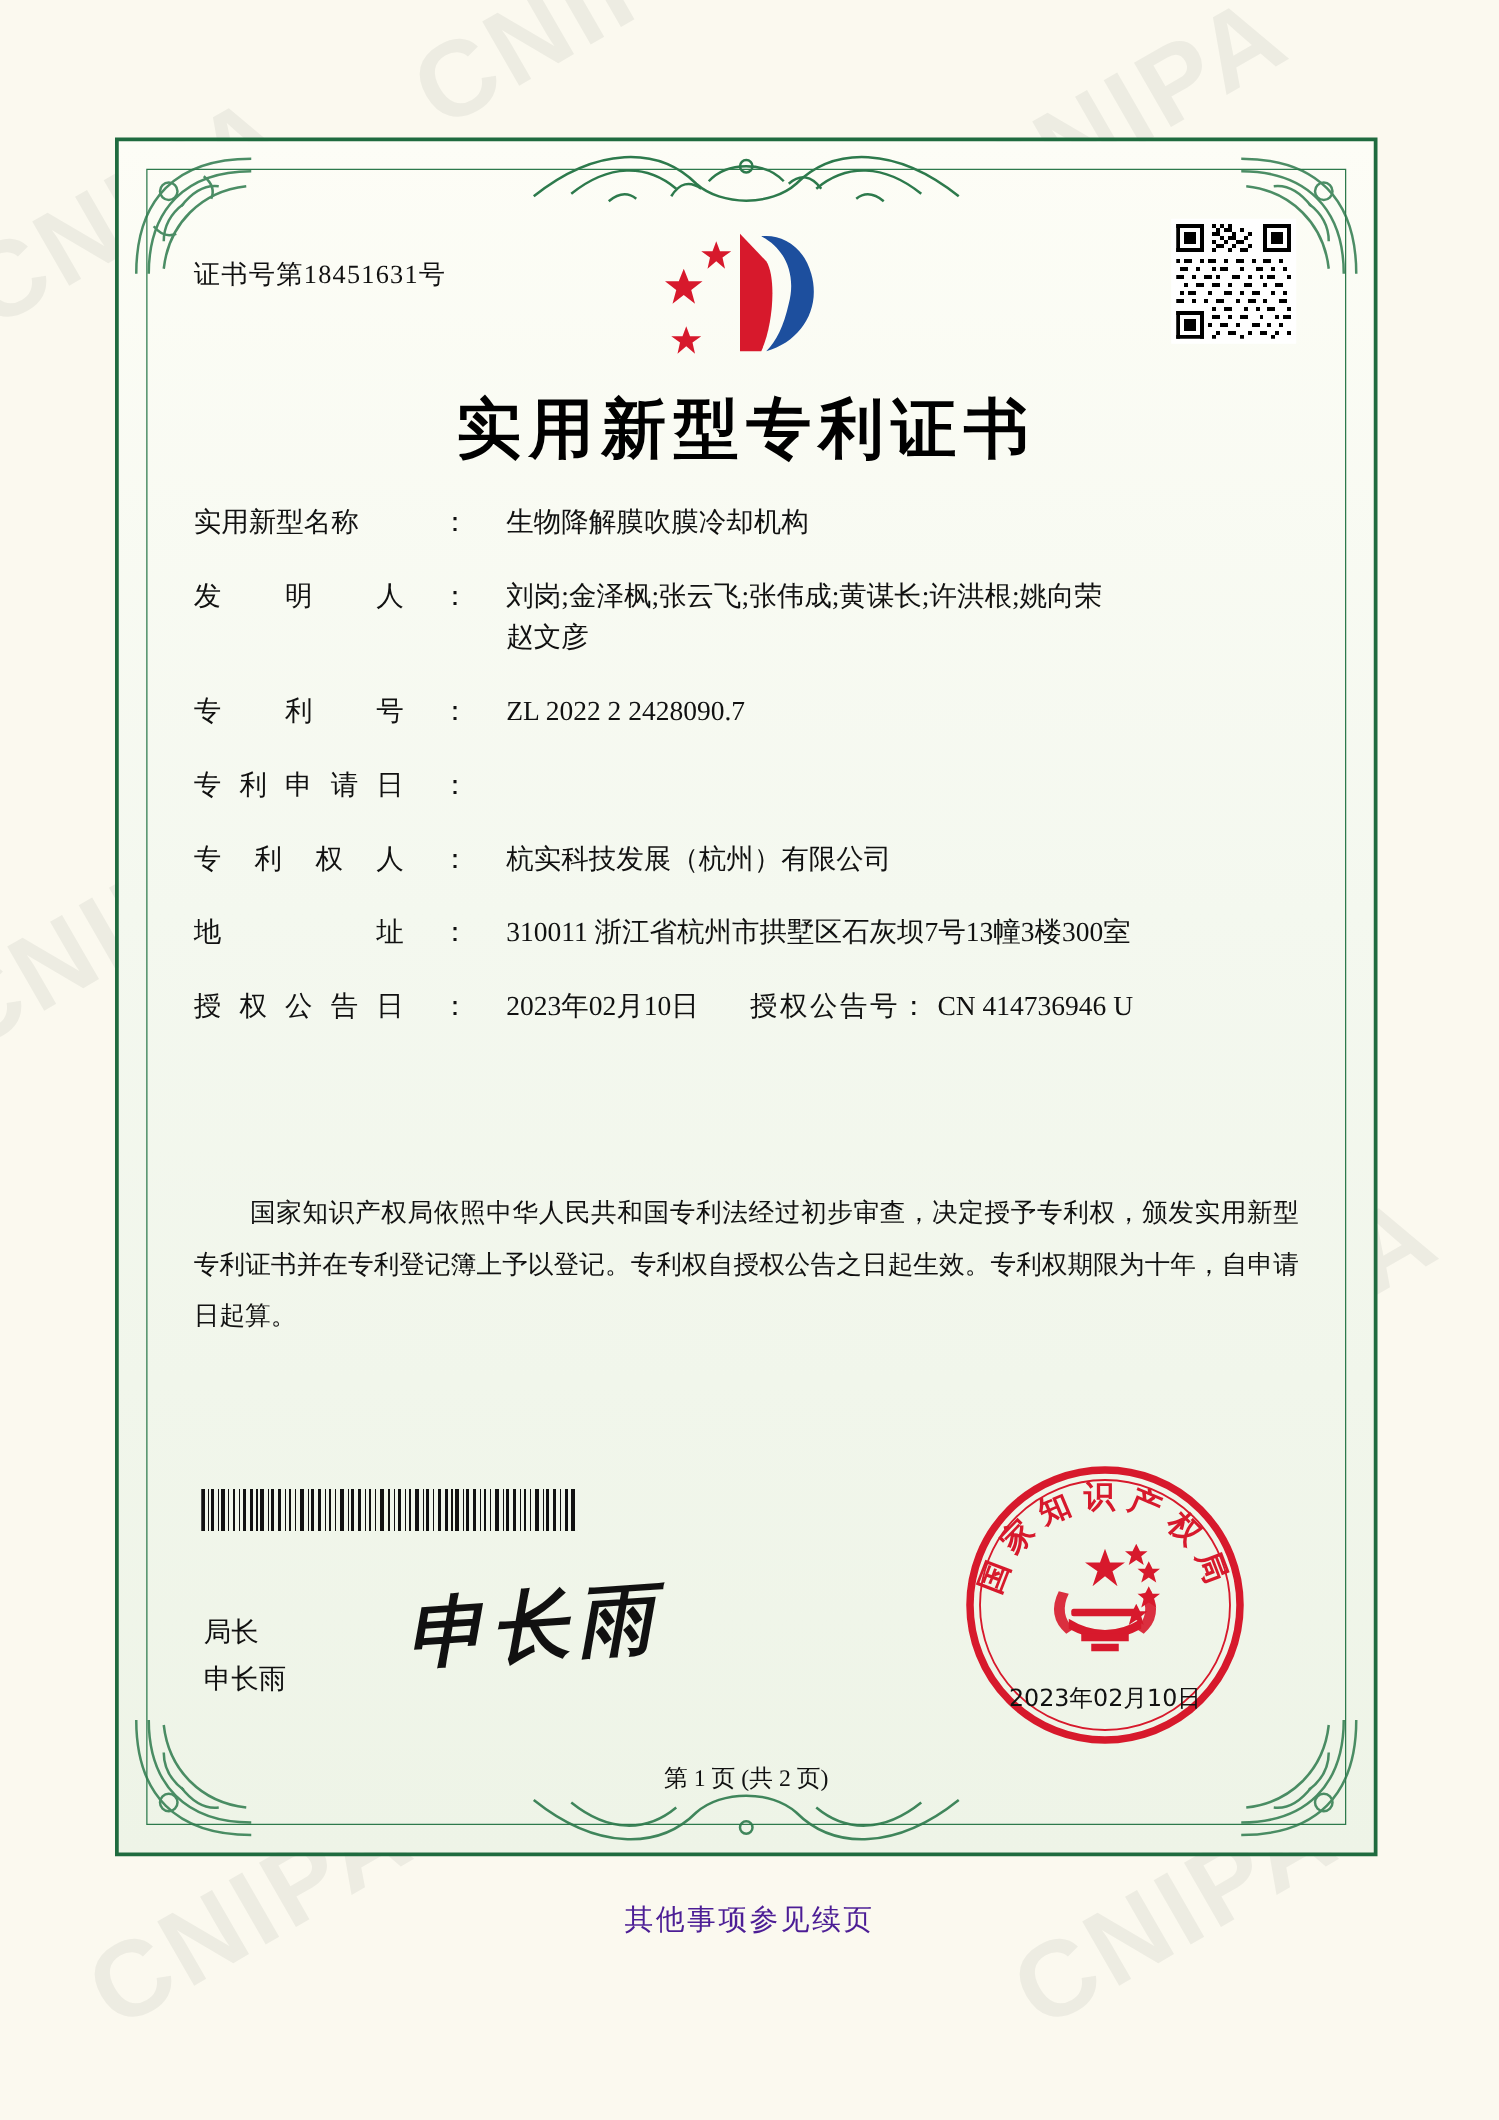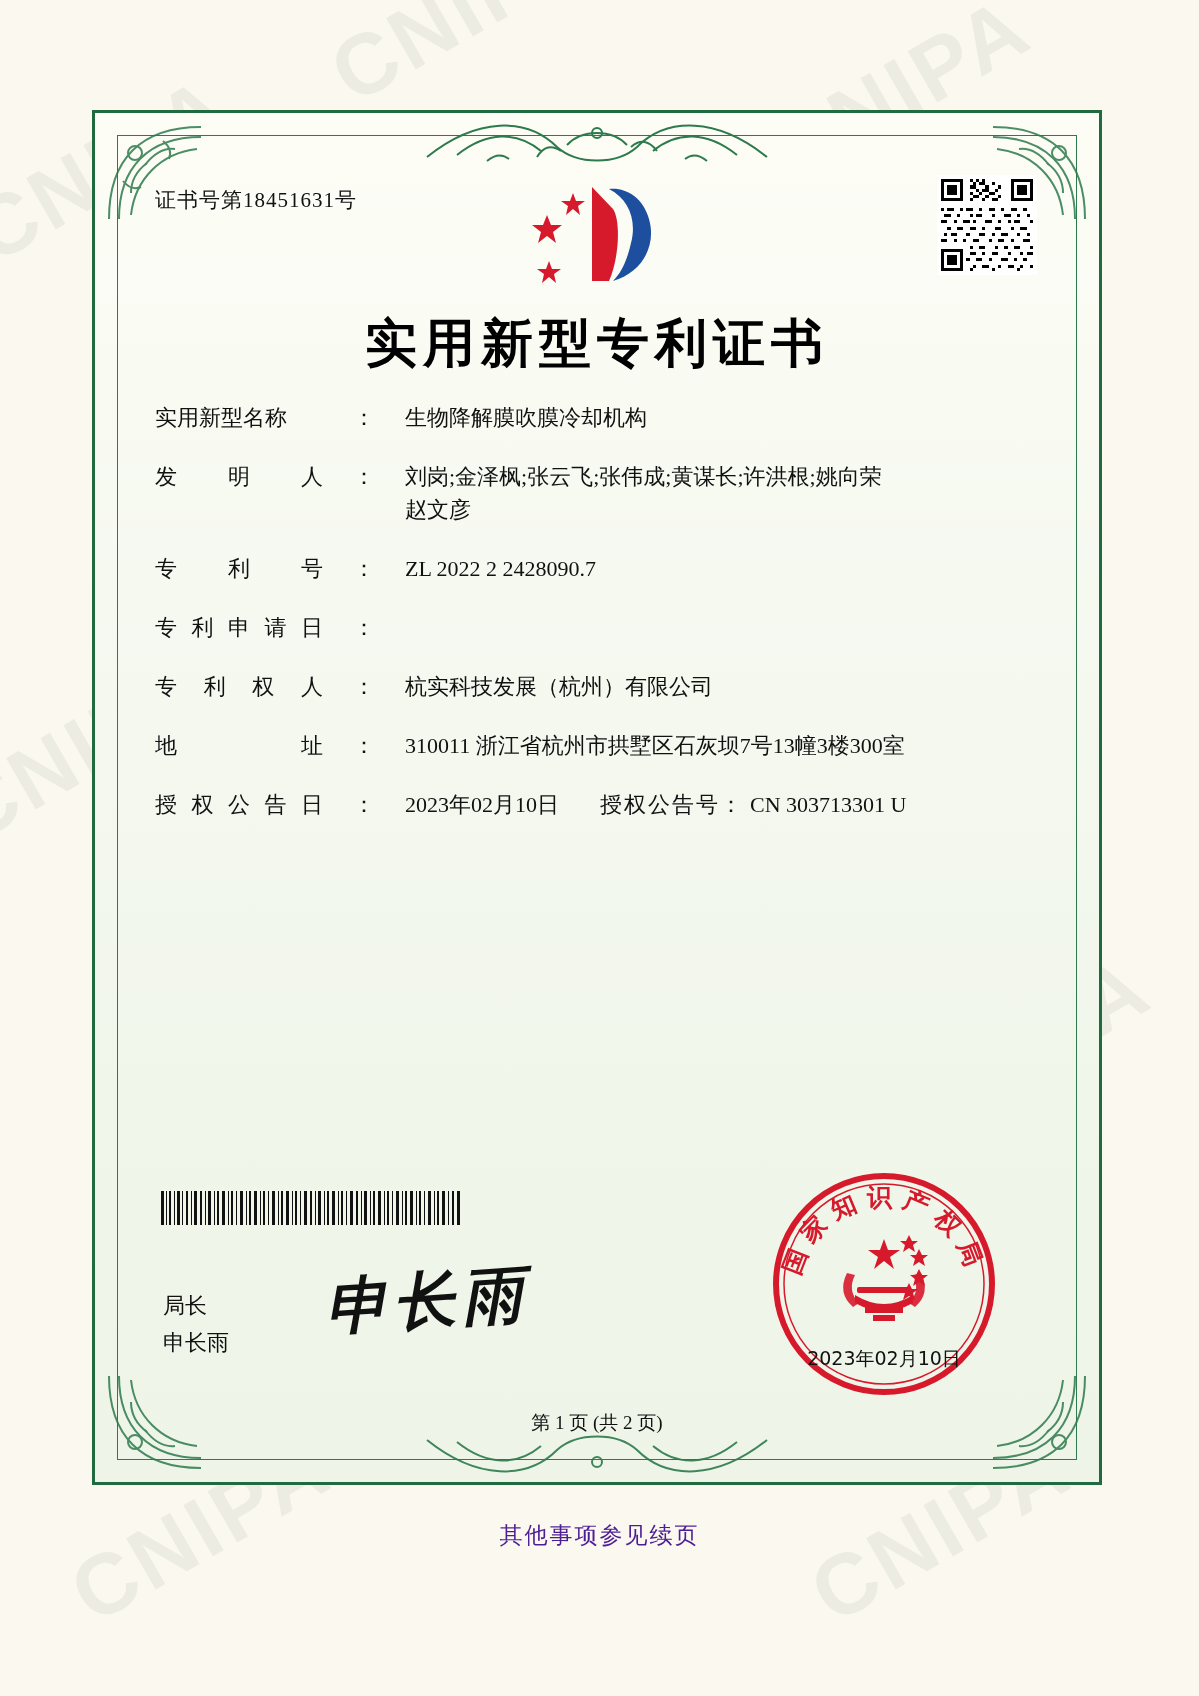--- a/index.html
+++ b/index.html
@@ -99,21 +99,21 @@
     position: absolute;
     left: 60px;
     top: 56px;
     right: 60px;
     bottom: 40px;
   }
 
   .cert-no {
     position: absolute;
     left: 0;
-    top: 17px;
+    top: 36px;
     font-size: 21px;
     letter-spacing: 1px;
   }
 
   .qr {
     position: absolute;
     right: 2px;
     top: 6px;
     width: 100px;
     height: 100px;
@@ -541,27 +541,28 @@
             <span>权</span>
             <span>公</span>
             <span>告</span>
             <span>日</span>
         </div>
         <div class="colon">：</div>
         <div class="val row-inline">
           <span>2023年02月10日</span>
           <span class="pub-no-label">授权公告号</span>
           <span>：</span>
-          <span class="pub-no-val">CN 303713301 U</span>
+          <span class="pub-no-val">CN 414736946 U</span>
         </div>
       </div>
 
     </div>
 
     <div class="paras">
+      <p>国家知识产权局依照中华人民共和国专利法经过初步审查，决定授予专利权，颁发实用新型专利证书并在专利登记簿上予以登记。专利权自授权公告之日起生效。专利权期限为十年，自申请日起算。</p>
     </div>
 
     <div class="barcode">
       <svg viewBox="0 0 300 34" shape-rendering="crispEdges">
         <g fill="#111">
           <rect x="0" y="0" width="3" height="34"></rect>
             <rect x="5" y="0" width="1" height="34"></rect>
           <rect x="8" y="0" width="2" height="34"></rect>
             <rect x="13" y="0" width="1" height="34"></rect>
           <rect x="16" y="0" width="3" height="34"></rect>

